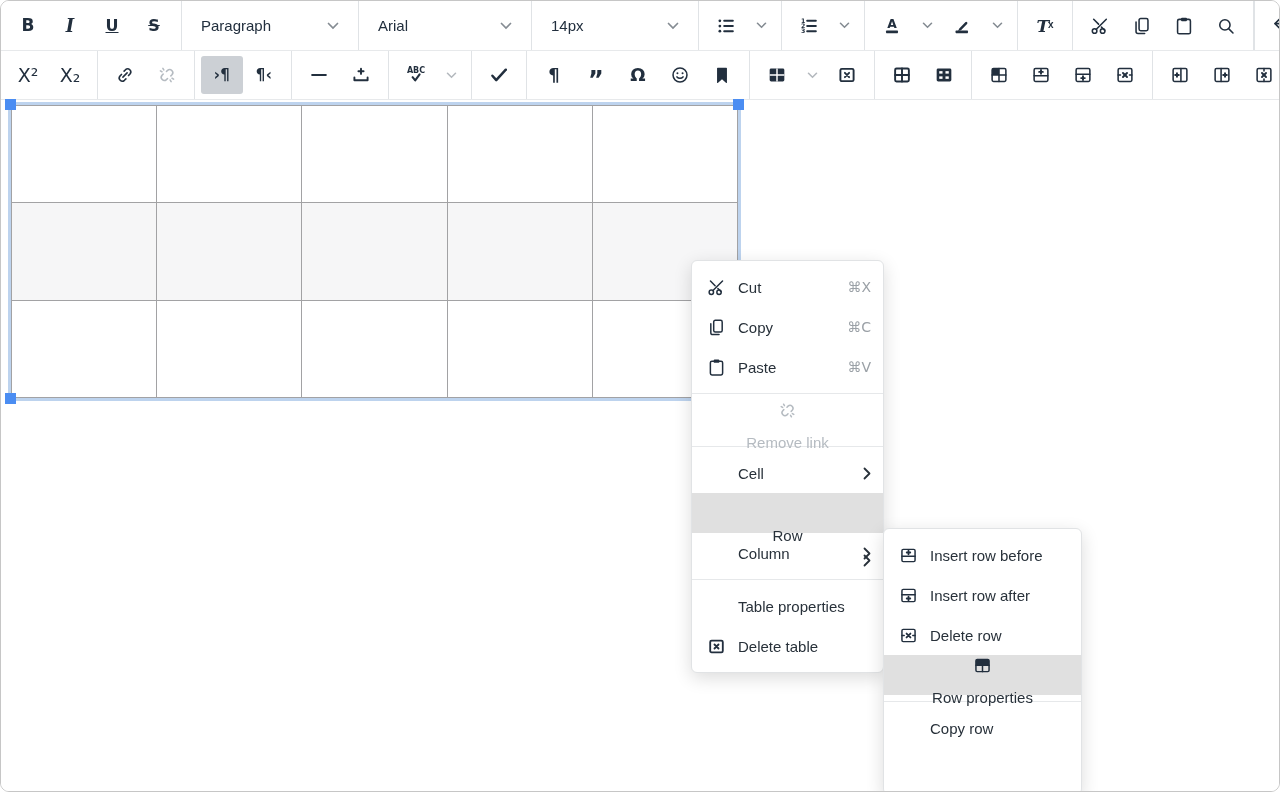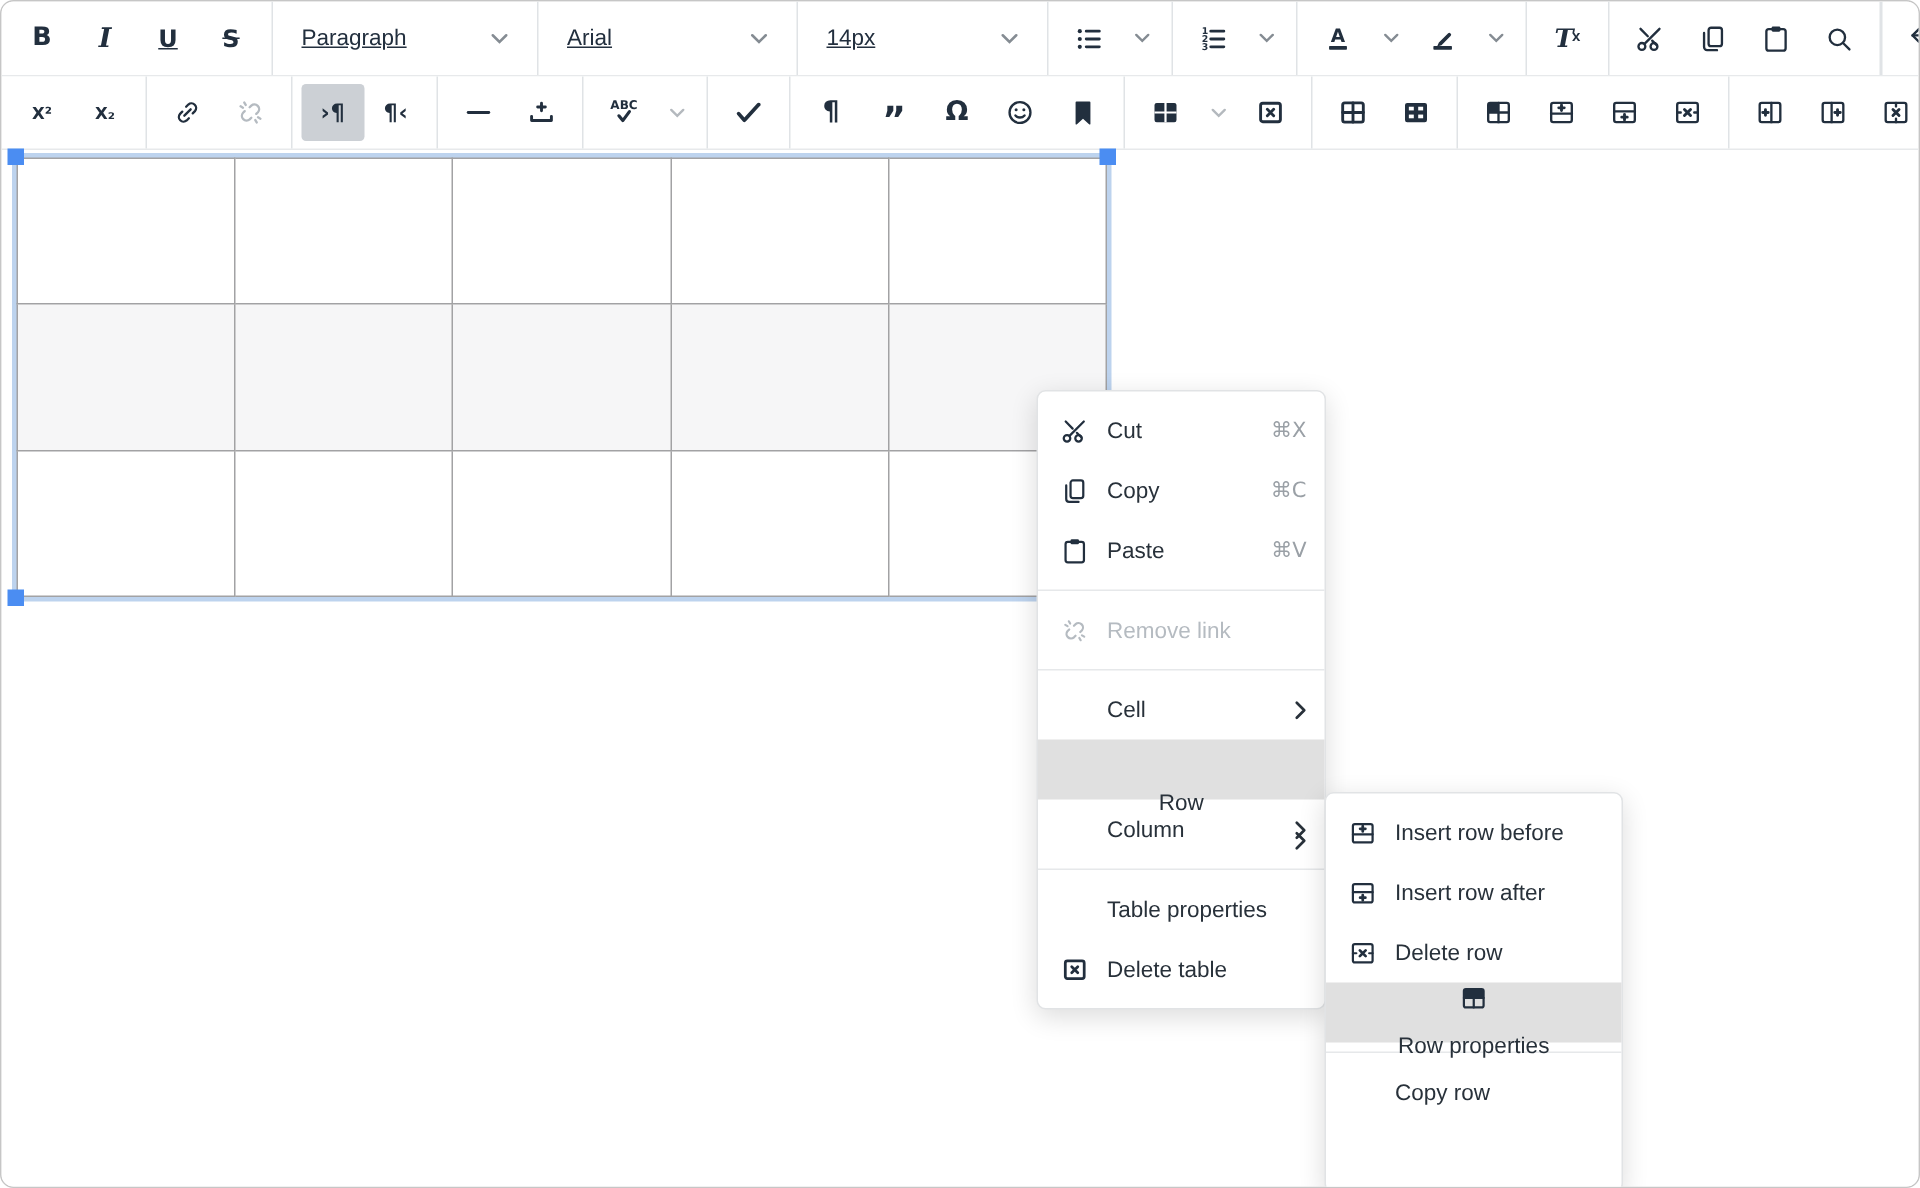--- a/index.html
+++ b/index.html
@@ -19,29 +19,29 @@
   .tbtn { width:42px; height:38px; border:none; background:transparent; border-radius:3px;
           display:flex; align-items:center; justify-content:center; cursor:pointer; }
   .tbtn.narrow { width:28px; }
   .tbtn.active { background:#ccd0d5; }
   .tbtn svg { display:block; }
   .glyph { font-family:"DejaVu Sans",sans-serif; color:#222f3e; line-height:1; }
   .g-bold   { font-weight:700; font-size:17px; }
   .g-italic { font-family:"DejaVu Serif",serif; font-style:italic; font-size:18px; font-weight:600; }
   .g-under  { font-weight:600; font-size:16px; text-decoration:underline; }
   .g-strike { font-weight:600; font-size:16px; text-decoration:line-through; }
-  .g-supsub { font-weight:700; font-size:11px; }
+  .g-supsub { font-weight:400; font-size:19px; }
   .g-dir    { font-weight:700; font-size:15px; letter-spacing:0.5px; }
   .g-pil    { font-weight:700; font-size:18px; }
   .g-quote  { font-weight:700; font-size:24px; height:14px; }
   .g-omega  { font-weight:600; font-size:18px; }
   .g-clearT { font-family:"DejaVu Serif",serif; font-style:italic; font-size:17px; font-weight:600; color:#222f3e; }
   .g-clearx { font-size:10px; font-weight:700; color:#222f3e; align-self:flex-end; margin:0 0 6px -1px; }
   .dropdown { display:flex; align-items:center; justify-content:space-between; cursor:pointer;
-              height:38px; padding:0 13px; color:#222f3e; font-size:15px;text-decoration:underline; }
+              height:38px; padding:0 13px; color:#222f3e; font-size:15px; }
   .dd-paragraph { width:164px; } .dd-font { width:160px; } .dd-size { width:154px;gap:38px; }
   .split { display:flex; align-items:center; }
 
   
   .canvas { position:relative; height:692px; background:#fff; }
   .table-wrap { position:absolute; left:10px; top:5px; width:727px; height:293px;
                 box-shadow:0 0 0 3px #bdd3ee; }
   table.grid { width:100%; height:100%; border-collapse:collapse; table-layout:fixed; }
   table.grid td { border:1px solid #a2a2a4; background:#fff; }
   table.grid tr.shaded td { background:#f6f6f7; }
@@ -54,21 +54,21 @@
           box-shadow:0 5px 18px rgba(0,0,0,.14); padding:6px 0; z-index:50; }
   .menu.ctx { left:690px; top:160px; width:193px; }
   .menu.sub { left:882px; top:428px; width:199px; }
   .mi { height:40px; display:flex; align-items:center; gap:10px; padding:0 12px;
         font-size:15px; color:#28313a; cursor:pointer; }
   .mi .ico { width:24px; display:flex; justify-content:center; flex:0 0 24px; }
   .mi .lbl { white-space:nowrap;text-align:right; }
   .mi .sc  { margin-left:auto; color:#9aa0a6; font-family:"DejaVu Sans",sans-serif; font-size:14px; }
   .mi .arr { margin-left:auto; display:flex; }
   .mi.hl { background:#e0e0e0;flex-direction:column; }
-  .mi.disabled { color:#b5bbc1; cursor:default; }
+  .mi.disabled { color:#b5bbc1; cursor:default;flex-direction:column; }
   .msep { height:1px; background:#e6e8ea; margin:6px 0; }
 
   svg .st { stroke:#222f3e; stroke-width:1.7; fill:none; stroke-linecap:round; stroke-linejoin:round; }
   svg .st2 { stroke:#222f3e; stroke-width:2.1; fill:none; stroke-linecap:round; stroke-linejoin:round; }
   svg .fl { fill:#222f3e; }
   svg .dis { stroke:#b5bbc1; }
   svg .wt { stroke:#fff; stroke-width:1.6; }
   svg text { font-family:"DejaVu Sans",sans-serif; }
 </style>
 </head>

